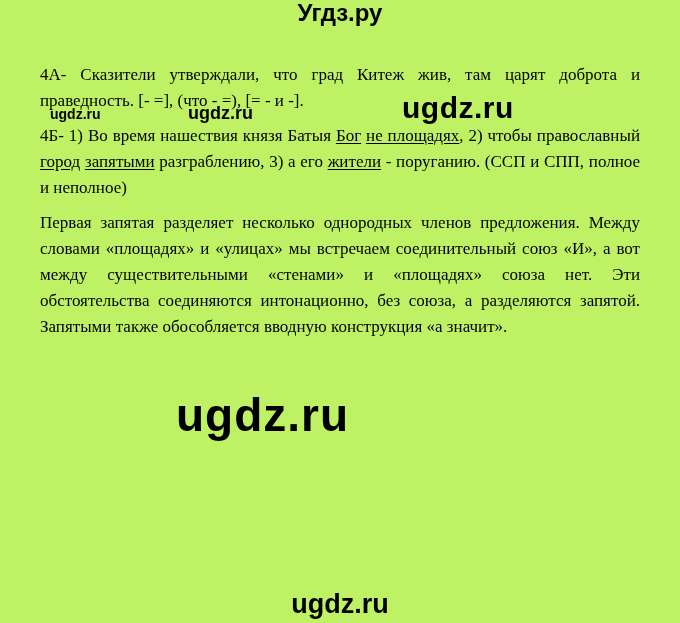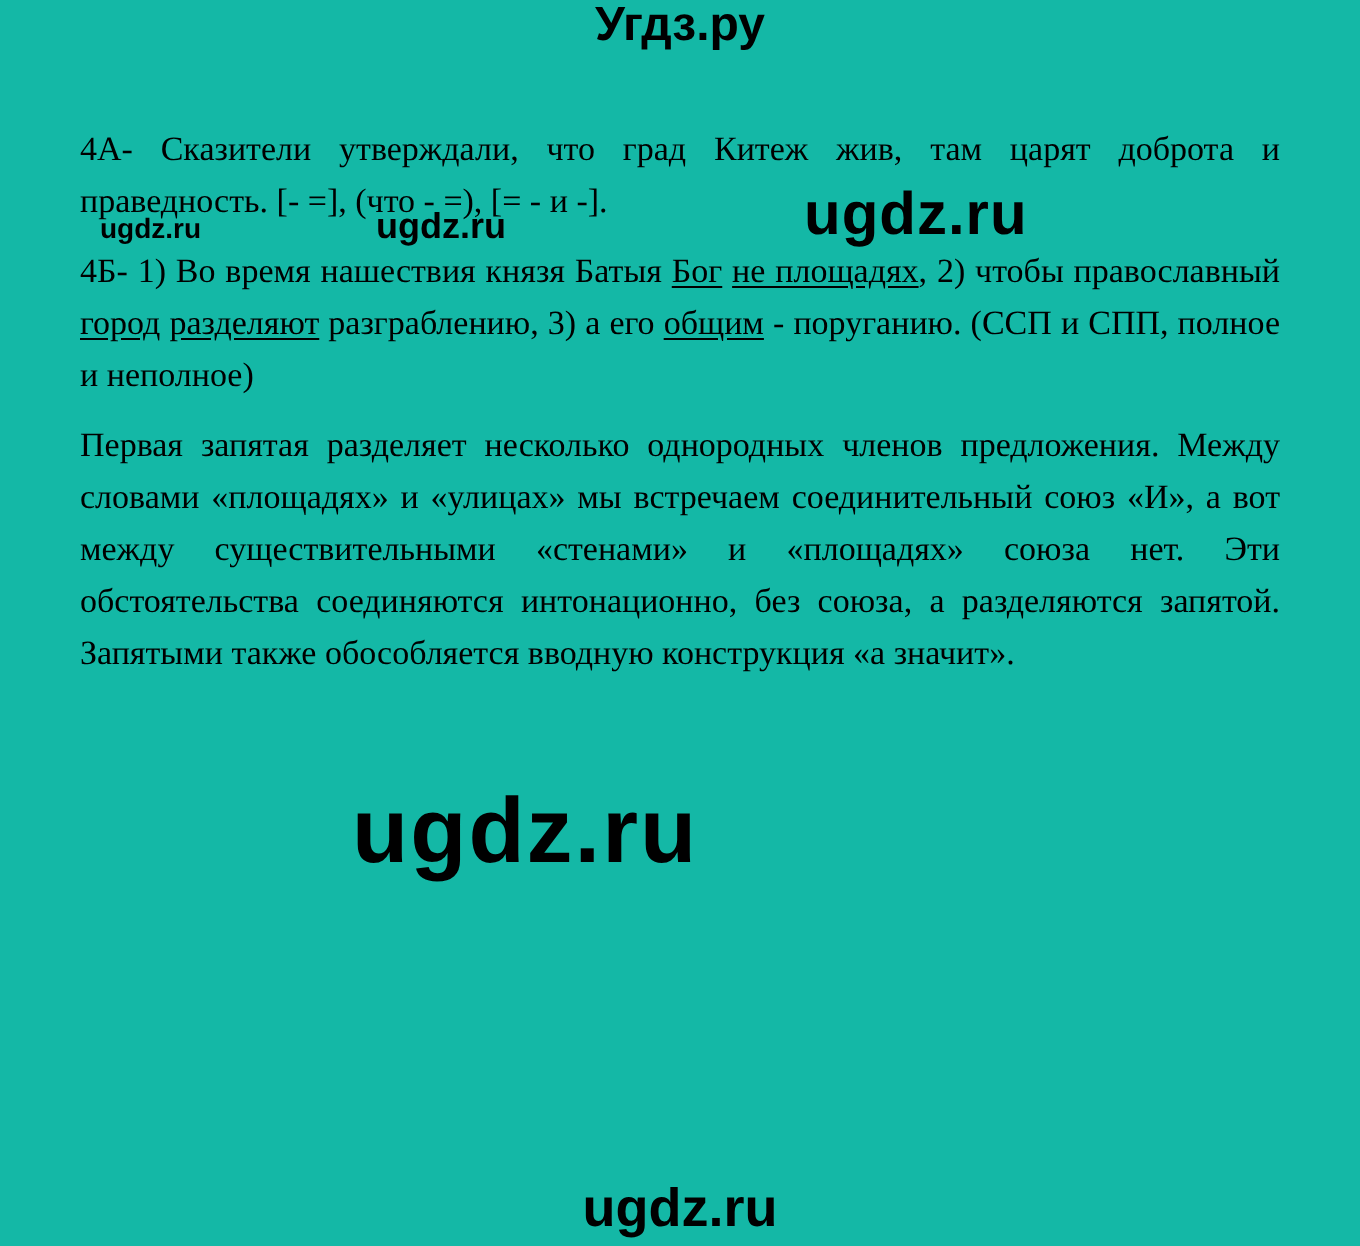--- a/index.html
+++ b/index.html
@@ -4,21 +4,21 @@
 <style>
   html, body {
     margin: 0;
     padding: 0;
     background: #ffffff;
   }
   .page {
     position: relative;
     width: 680px;
     height: 623px;
-    background: #14b8a6;
+    background: #bef264;
     color: #000000;
     font-family: "Liberation Serif", serif;
     overflow: hidden;
   }
   .site-title {
     position: absolute;
     top: 0px;
     left: 0;
     width: 100%;
     text-align: center;
@@ -73,21 +73,21 @@
 <body>
 
 <div class="page">
 
   <h1 class="site-title">Угдз.ру</h1>
 
   <div class="content">
 
     <p>4А- Сказители утверждали, что град Китеж жив, там царят доброта и праведность. [- =], (что - =), [= - и -].</p>
 
-    <p><span>4Б- 1) Во время нашествия князя Батыя </span><span class="u">Бог</span><span> </span><span class="u">не площадях</span><span>, 2) чтобы православный </span><span class="u">город</span><span> </span><span class="u">разделяют</span><span> разграблению, 3) а его </span><span class="u">общим</span><span> - поруганию. (ССП и СПП, полное и неполное)</span></p>
+    <p><span>4Б- 1) Во время нашествия князя Батыя </span><span class="u">Бог</span><span> </span><span class="u">не площадях</span><span>, 2) чтобы православный </span><span class="u">город</span><span> </span><span class="u">запятыми</span><span> разграблению, 3) а его </span><span class="u">жители</span><span> - поруганию. (ССП и СПП, полное и неполное)</span></p>
 
 
 
 
 
     <p>Первая запятая разделяет несколько однородных членов предложения. Между словами «площадях» и «улицах» мы встречаем соединительный союз «И», а вот между существительными «стенами» и «площадях» союза нет. Эти обстоятельства соединяются интонационно, без союза, а разделяются запятой. Запятыми также обособляется вводную конструкция «а значит».</p>
 
   </div>
 
   <span class="wm wm-small">ugdz.ru</span>

